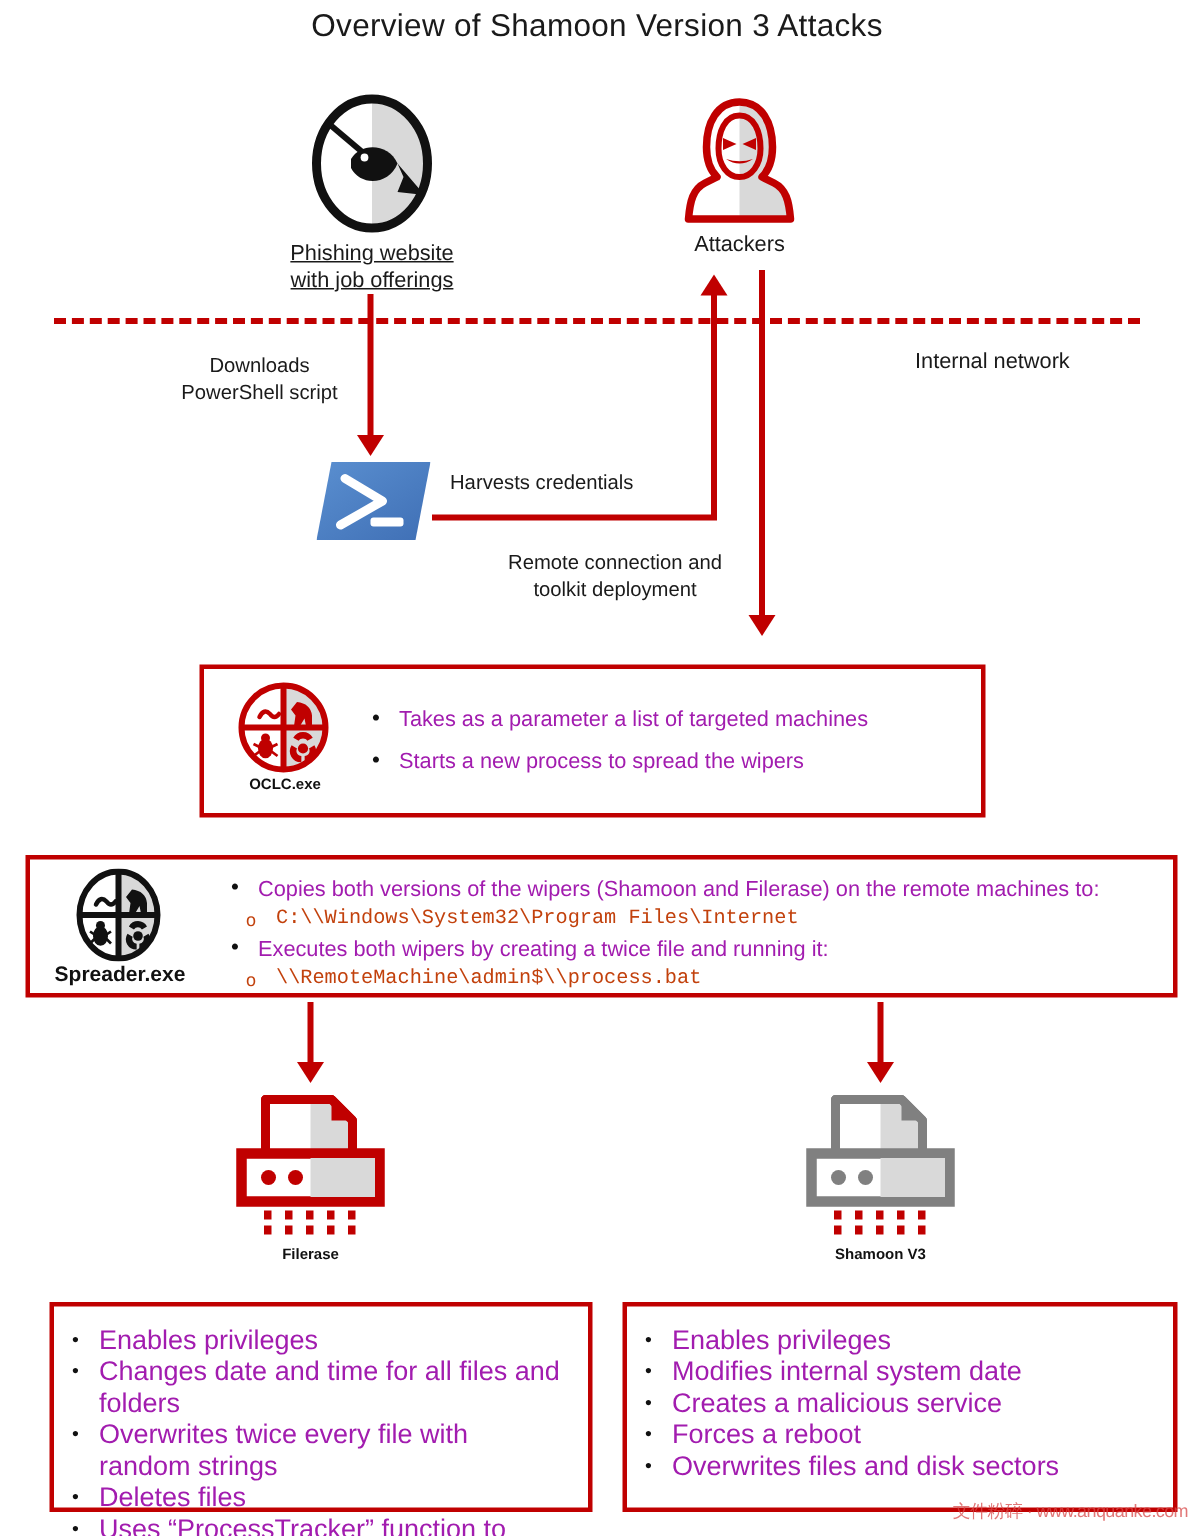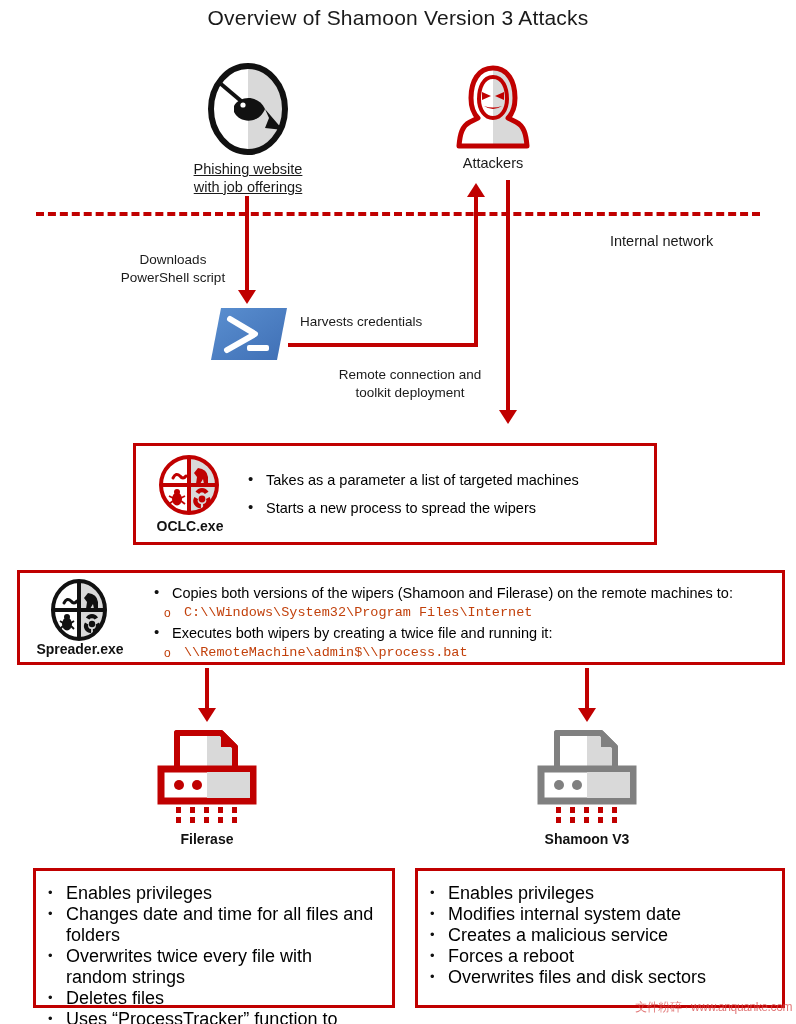--- a/index.html
+++ b/index.html
@@ -29,21 +29,21 @@
   }
 
   
   .caption {
     font-size: 14.5px;
     color: #1a1a1a;
     text-align: center;
     line-height: 18px;
   }
   .caption-bold {
-    font-size: 14px;
+    font-size: 10px;
     font-weight: bold;
     color: #111111;
     text-align: center;
   }
   .edge-label {
     font-size: 13.5px;
     color: #1a1a1a;
     line-height: 18px;
     text-align: center;
   }
@@ -77,21 +77,21 @@
   }
   .bullet-list {
     list-style: none;
     margin: 0; padding: 0;
   }
   .bullet-list > li {
     position: relative;
     padding-left: 22px;
     font-size: 14.5px;
     line-height: 20px;
-    color: #000000;
+    color: #a21caf;
   }
   .bullet-list > li::before {
     content: "\2022";
     position: absolute;
     left: 4px; top: -1px;
     font-size: 15px;
     color: #111;
   }
   .sub-list { list-style: none; margin: 0; padding: 0; }
   .sub-list > li {
@@ -178,21 +178,21 @@
     <div class="caption" style="margin-top:4px;">
       <span>Attackers</span>
     </div>
   </div>
 
   <div class="abs" id="network-divider"></div>
   <div class="abs edge-label" style="left:610px; top:232px; width:170px; text-align:left; font-size:14.5px;">Internal network</div>
 
   <div class="abs vline" style="left:245px; top:196px; height:96px;"></div>
   <div class="abs arrowhead-down" style="left:238px; top:290px;"></div>
-  <div class="abs edge-label" style="left:108px; top:235px; width:130px;margin-top:16px;">
+  <div class="abs edge-label" style="left:108px; top:235px; width:130px;">
     <div>Downloads</div>
     <div>PowerShell script</div>
   </div>
 
   <div class="abs hline" style="left:288px; top:343px; width:190px;"></div>
   <div class="abs vline" style="left:474px; top:196px; height:149px;"></div>
   <div class="abs arrowhead-up" style="left:467px; top:183px;"></div>
   <div class="abs edge-label" style="left:300px; top:313px; width:170px; text-align:left;">Harvests credentials</div>
 
   <div class="abs vline" style="left:506px; top:180px; height:232px;"></div>

